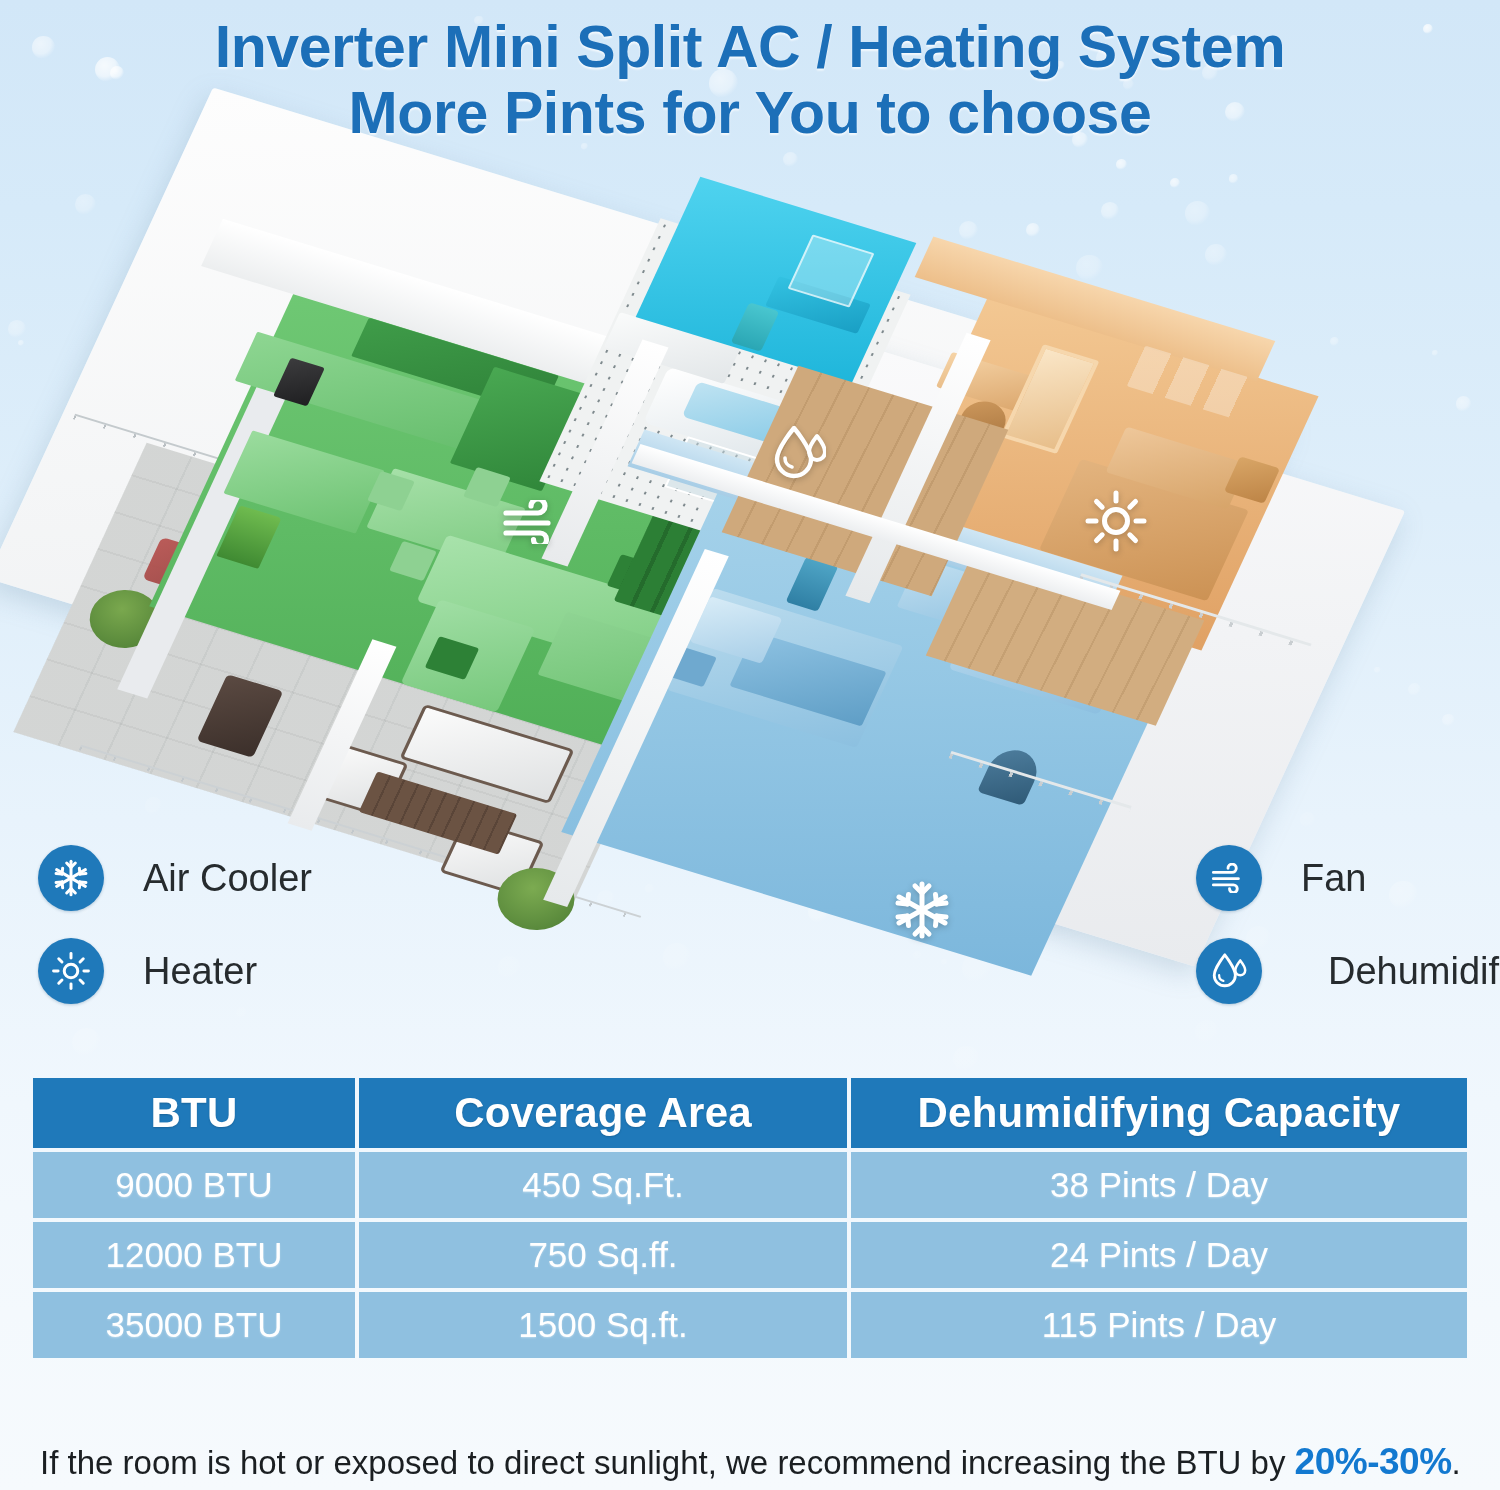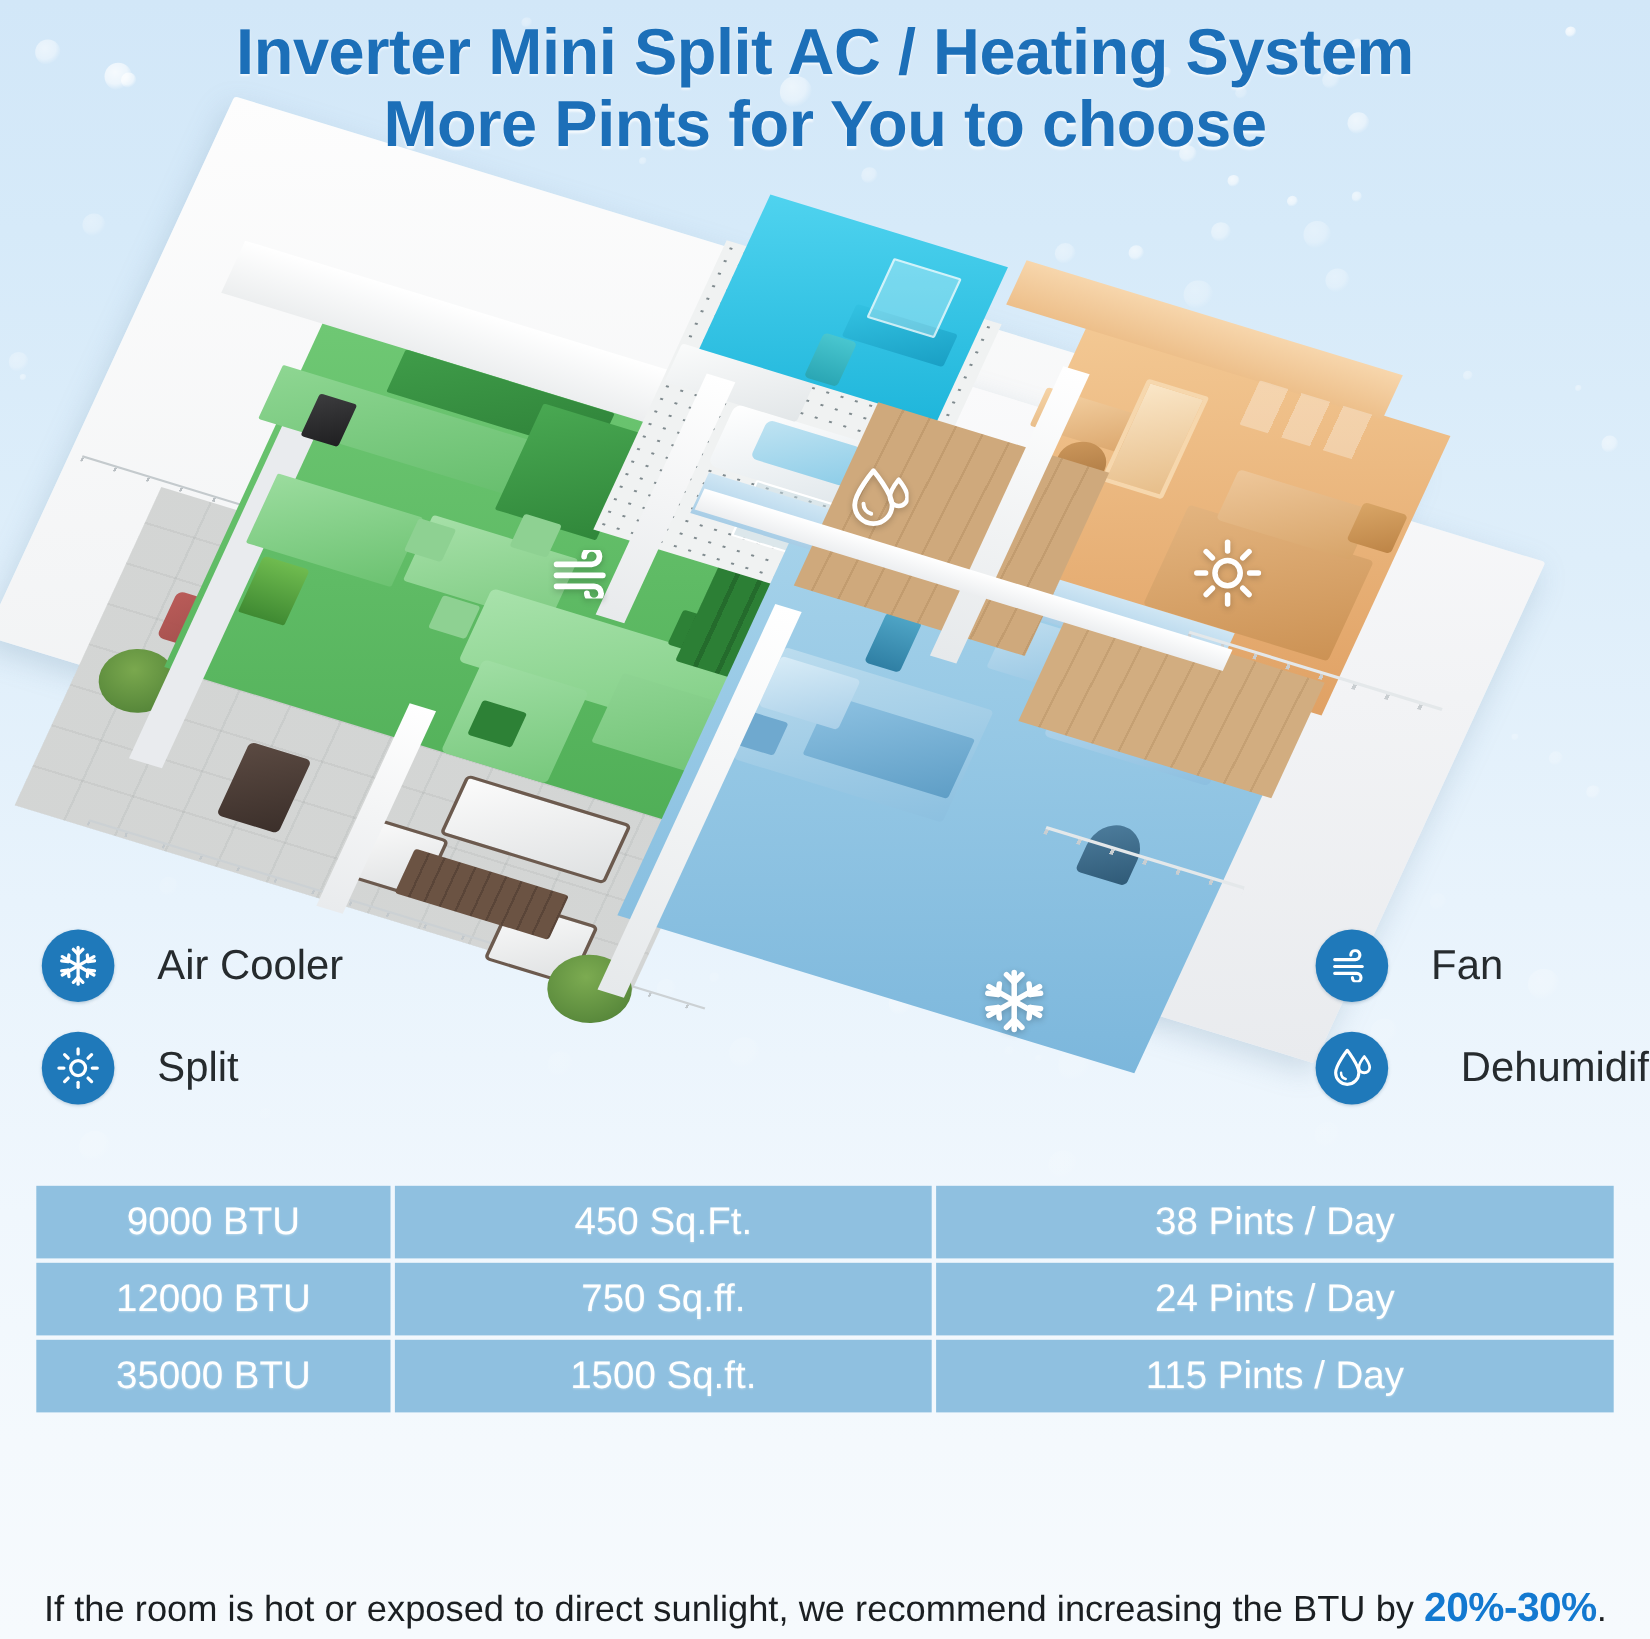--- a/index.html
+++ b/index.html
@@ -524,21 +524,21 @@
             <path d="M31 51 v7"></path>
           <path d="M4 31 h7"></path>
             <path d="M51 31 h7"></path>
           <path d="M12 12 l5 5"></path>
             <path d="M45 45 l5 5"></path>
           <path d="M50 12 l-5 5"></path>
             <path d="M17 45 l-5 5"></path>
         </g>
       </svg>
     </span>
-    <span class="legend-label">Split</span>
+    <span class="legend-label">Heater</span>
   </div>
 
   <div class="legend-item" style="left:1196px; top:845px;">
     <span class="legend-badge">
       <svg width="40" height="30" viewBox="0 0 64 44">
         <g fill="none" stroke="#ffffff" stroke-width="4.6" stroke-linecap="round">
           <path d="M7 13 H37 a6.6 6.6 0 1 0 -6.6 -6.6"></path>
           <path d="M7 23 H47"></path>
           <path d="M7 33 H39 a6.2 6.2 0 1 1 -6.2 6.2"></path>
         </g>
@@ -552,20 +552,25 @@
       <svg width="38" height="40" viewBox="0 0 54 56">
         <path d="M21 5 C21 5 6 24 6 34 a15 15 0 0 0 30 0 C36 24 21 5 21 5 Z" fill="none" stroke="#ffffff" stroke-width="4" stroke-linejoin="round"></path>
         <path d="M13 34 a8 8 0 0 0 6 8" fill="none" stroke="#ffffff" stroke-width="3.2" stroke-linecap="round"></path>
         <path d="M43 13 C43 13 36 22 36 27 a7 7 0 0 0 14 0 C50 22 43 13 43 13 Z" fill="none" stroke="#ffffff" stroke-width="3.6" stroke-linejoin="round"></path>
       </svg>
     </span>
     <span class="legend-label">Dehumidifier</span>
   </div>
 
   <div id="table">
+    <div class="trow thead">
+      <div class="tcell c1">BTU</div>
+      <div class="tcell c2">Coverage Area</div>
+      <div class="tcell c3">Dehumidifying Capacity</div>
+    </div>
 
     <div class="trow tbody">
       <div class="tcell c1">9000 BTU</div>
       <div class="tcell c2">450 Sq.Ft.</div>
       <div class="tcell c3">38 Pints / Day</div>
     </div>
     <div class="trow tbody">
       <div class="tcell c1">12000 BTU</div>
       <div class="tcell c2">750 Sq.ff.</div>
       <div class="tcell c3">24 Pints / Day</div>

